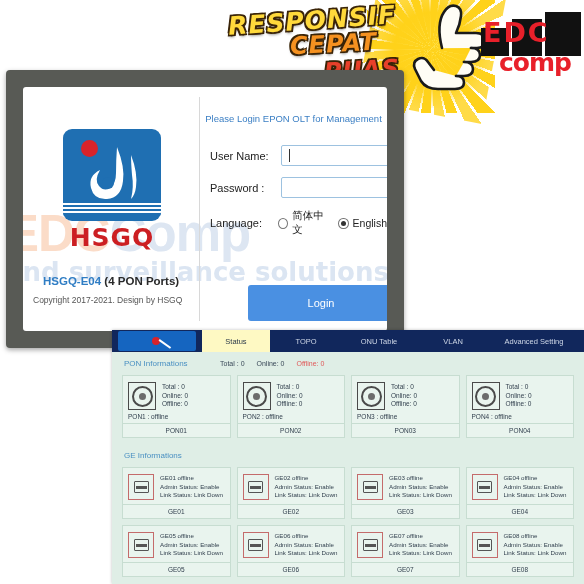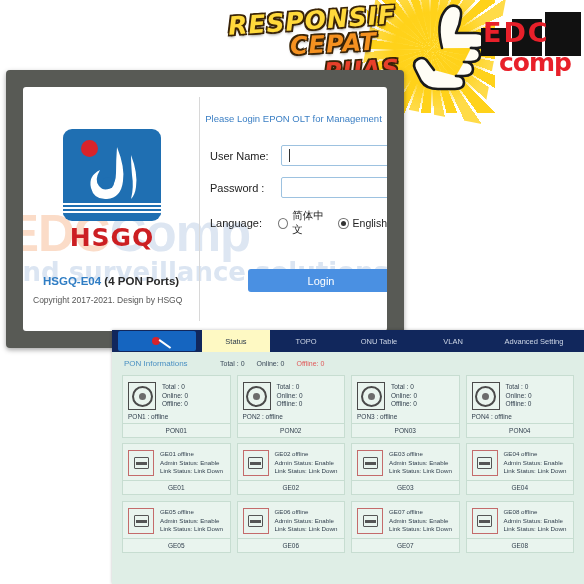--- a/index.html
+++ b/index.html
@@ -149,21 +149,21 @@
   .row-lang .flabel{width:66px;}
   .radio{
     display:inline-block;width:9px;height:9px;border:1px solid #777;border-radius:50%;
     background:#fff;position:relative;margin:0 4px 0 8px;vertical-align:-1px;
   }
   .radio.on::after{
     content:"";position:absolute;left:2px;top:2px;width:5px;height:5px;border-radius:50%;background:#333;
   }
   .lang-txt{font-size:10.5px;color:#222;}
   .btn-login{
-    position:absolute;left:48px;top:182px;width:146px;height:23px;
+    position:absolute;left:48px;top:198px;width:146px;height:36px;
     background:#4a90e2;border:none;border-radius:3px;color:#ffffff;
     font-size:11px;cursor:pointer;font-family:"Liberation Sans", sans-serif;
   }
 
   
   .mgmt{
     position:absolute;left:112px;top:330px;width:472px;height:254px;
     background:#dfeee6;overflow:hidden;
     box-shadow:0 0 3px rgba(0,0,0,.25);
   }
@@ -396,20 +396,23 @@
             <div>Total : 0</div>
             <div>Online: 0</div>
             <div>Offline: 0</div>
           </div>
         </div>
         <div class="pcard-name">PON4 : offline</div>
         <div class="pcard-foot">PON04</div>
       </div>
     </div>
 
+    <div style="margin-top:6px;">
+      <span class="section-title">GE Informations</span>
+    </div>
 
     <div class="card-row">
       <div class="gcard">
         <div class="gcard-top">
           <div class="ge-icon">
               <i></i>
             </div>
           <div class="gcard-txt">
             <div>GE01 offline</div>
             <div>Admin Status: Enable</div>

